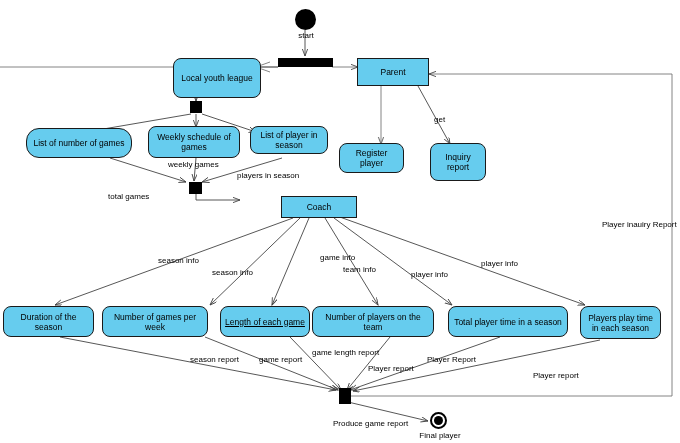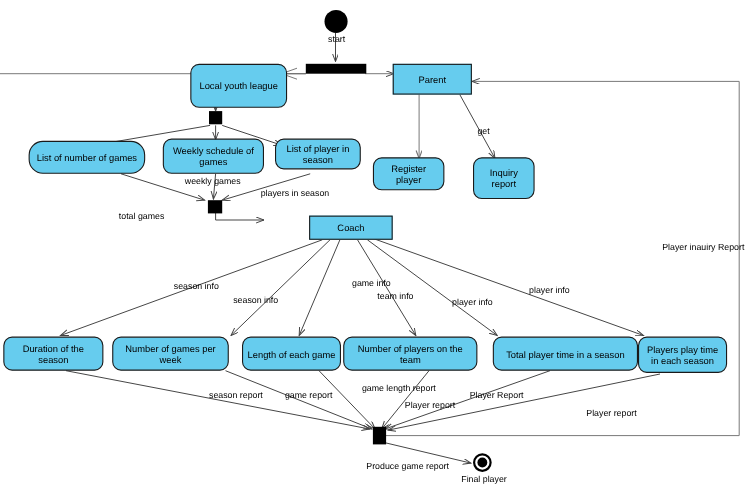--- a/index.html
+++ b/index.html
@@ -105,43 +105,43 @@
 <div class="node round" style="left:339px;top:143px;width:65px;height:30px;">Register player</div>
 
 <div class="node round" style="left:430px;top:143px;width:56px;height:38px;">Inquiry report</div>
 
 <div class="node sharp" style="left:281px;top:196px;width:76px;height:22px;">Coach</div>
 
 <div class="node round" style="left:3px;top:306px;width:91px;height:31px;">Duration of the season</div>
 
 <div class="node round" style="left:102px;top:306px;width:106px;height:31px;">Number of games per week</div>
 
-<div class="node round" style="left:220px;top:306px;width:90px;height:31px;">Length of each game</div>
+<div class="node round" style="left:220px;top:306px;width:90px;height:31px;text-decoration:underline;">Length of each game</div>
 
 <div class="node round" style="left:312px;top:306px;width:122px;height:31px;">Number of players on the team</div>
 
-<div class="node round" style="left:448px;top:306px;width:132px;height:31px;">Total player time in a season</div>
+<div class="node round" style="left:448px;top:306px;width:120px;height:31px;">Total player time in a season</div>
 
 <div class="node round" style="left:580px;top:306px;width:81px;height:33px;">Players play time in each season</div>
 
 <div class="ring" style="left:430px;top:412px;width:17px;height:17px;"></div>
 <div class="ringdot" style="left:434px;top:416px;width:9px;height:9px;"></div>
 <div class="lbl c" style="left:440px;top:431px;">Final player</div>
 
 <div class="lbl" style="left:434px;top:115px;">get</div>
 <div class="lbl" style="left:168px;top:160px;">weekly games</div>
 <div class="lbl" style="left:108px;top:172px;margin-top:20px;">total games</div>
 <div class="lbl" style="left:237px;top:171px;">players in season</div>
 <div class="lbl" style="left:158px;top:256px;">season info</div>
 <div class="lbl" style="left:212px;top:268px;">season info</div>
 <div class="lbl" style="left:286px;top:253px;padding-left:34px;">game info</div>
 <div class="lbl" style="left:343px;top:265px;">team info</div>
 <div class="lbl" style="left:411px;top:270px;">player info</div>
 <div class="lbl" style="left:481px;top:259px;">player info</div>
 <div class="lbl" style="left:190px;top:355px;">season report</div>
 <div class="lbl" style="left:259px;top:355px;">game report</div>
-<div class="lbl" style="left:329px;top:348px;">game length report</div>
+<div class="lbl" style="left:312px;top:348px;">game length report</div>
 <div class="lbl" style="left:368px;top:364px;">Player report</div>
 <div class="lbl" style="left:427px;top:355px;">Player Report</div>
 
 <div class="lbl" style="left:533px;top:371px;">Player report</div>
 <div class="lbl" style="left:602px;top:220px;">Player inauiry Report</div>
 <div class="lbl" style="left:333px;top:419px;">Produce game report</div>
 
 </body></html>

